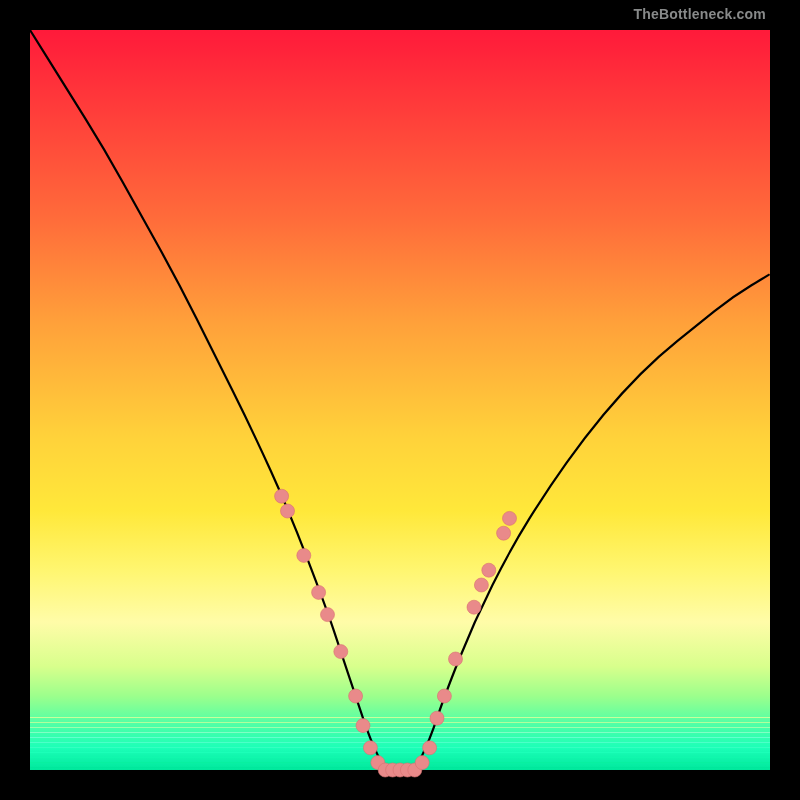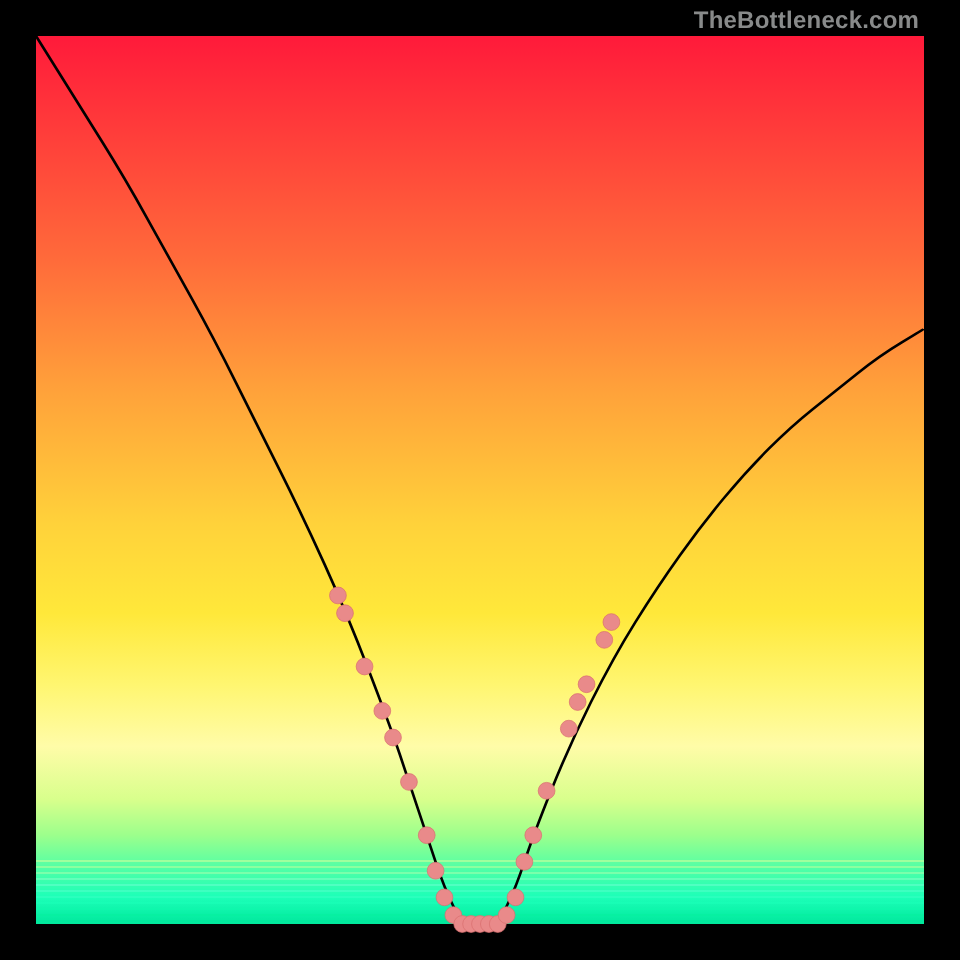--- a/index.html
+++ b/index.html
@@ -39,21 +39,21 @@
       #4cffa8 94%,
       #1cffb8 97%,
       #00e89c 100%
     );
   }
   .watermark {
     position: absolute;
     top: 6px;
     right: 34px;
     color: #888a8a;
-    font-size: 20px;
+    font-size: 14px;
     font-weight: 600;
     letter-spacing: 0.2px;
     user-select: none;
   }
   svg.curve {
     position: absolute;
     left: 0;
     top: 0;
     width: 740px;
     height: 740px;

